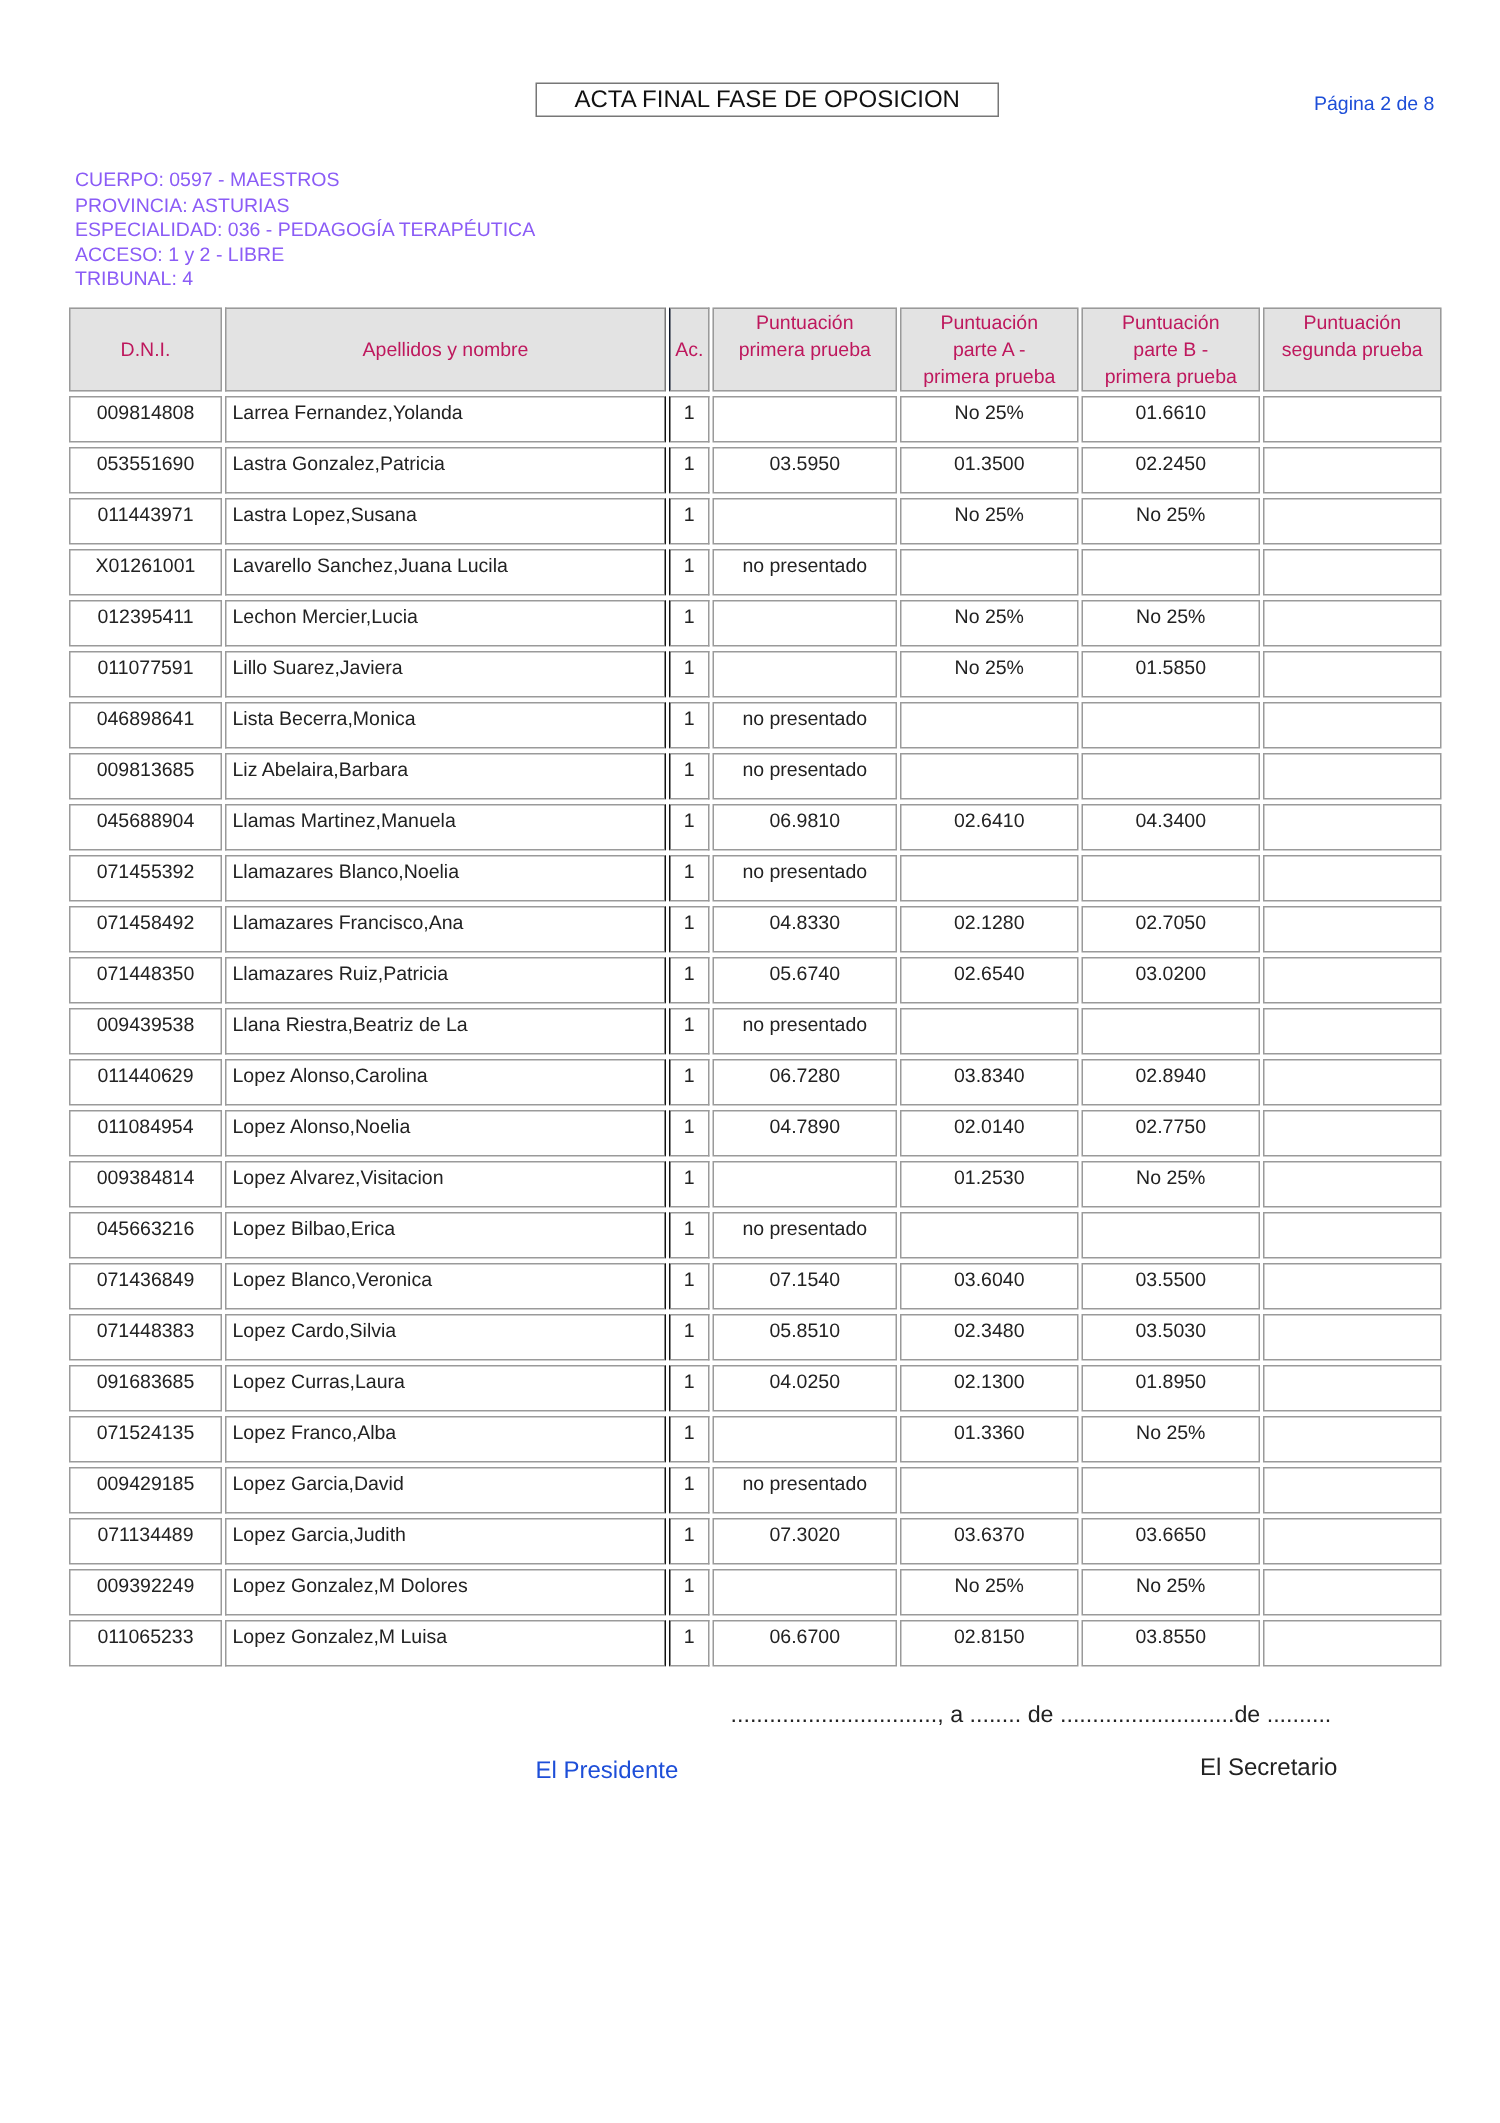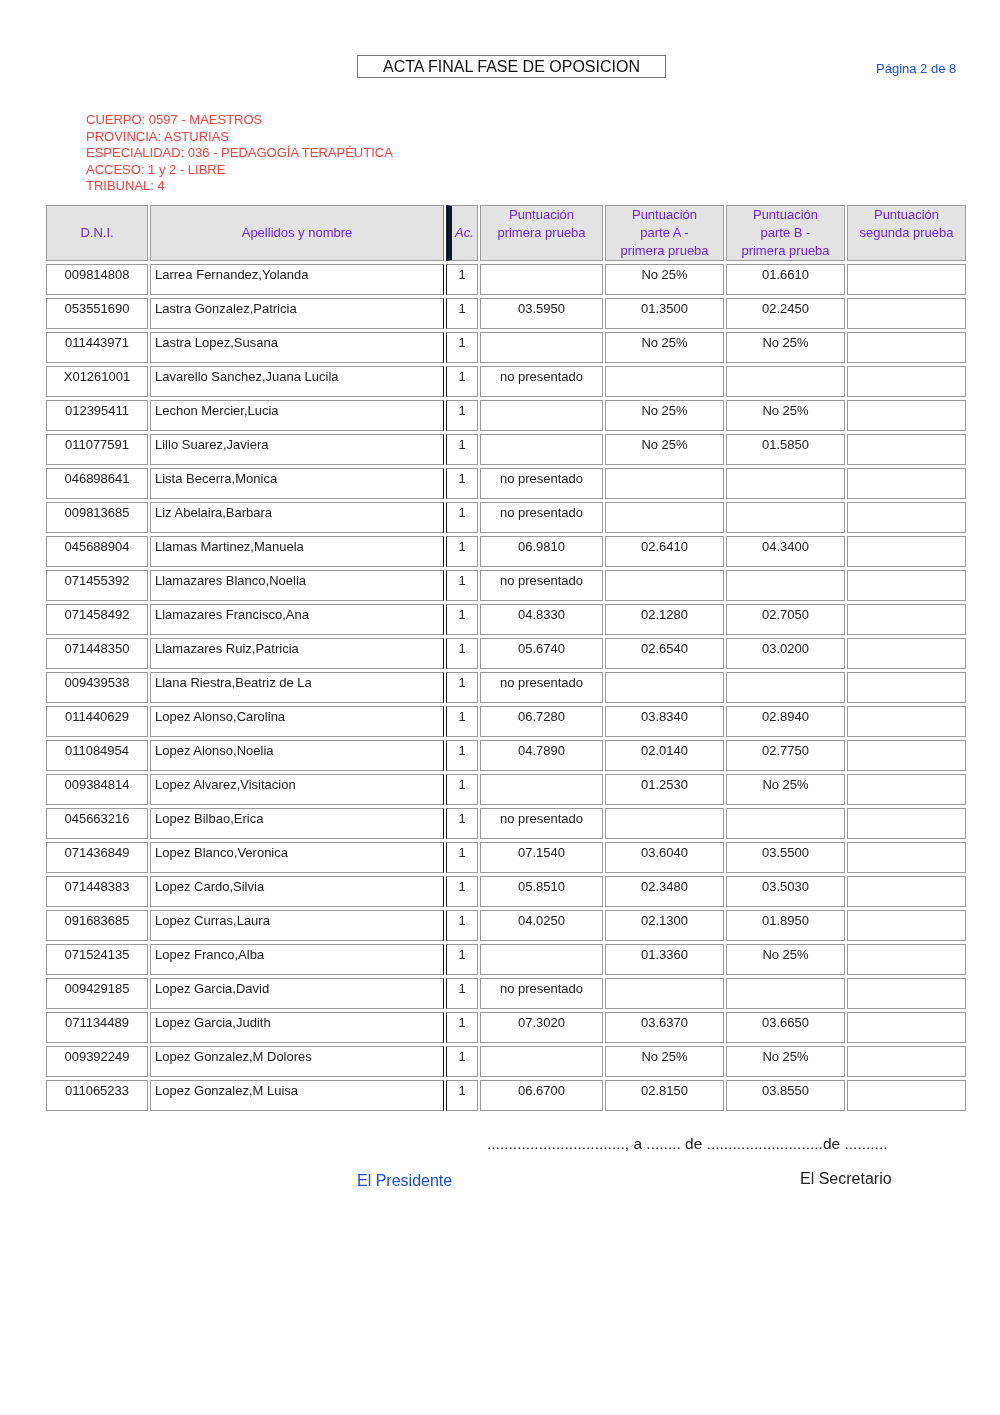--- a/index.html
+++ b/index.html
@@ -9,48 +9,48 @@
     }
     .title-box {
       position: absolute; left: 357px; top: 55px; width: 307px; height: 21px;
       border: 1px solid #777; text-align: center; font-size: 16px; line-height: 21px;
       color: #111;
     }
     .page-num {
       position: absolute; left: 876px; top: 61px; font-size: 13px; color: #1d4ed8;
     }
     .meta {
-      position: absolute; left: 50px; top: 112px; font-size: 13px; line-height: 16.5px; color: #ef4444; margin-left: 36px;
+      position: absolute; left: 50px; top: 112px; font-size: 13px; line-height: 16.5px; color: #8b5cf6;
     }
     .meta div { white-space: nowrap; }
 
     table.grid {
       position: absolute; left: 46px; top: 202px;
       border-collapse: separate; border-spacing: 2px 3px;
       table-layout: fixed; font-size: 13px; margin-left: -2px;
     }
     table.grid th, table.grid td {
       border: 1px solid #9a9a9a; padding: 0; vertical-align: top; text-align: center;
     }
     table.grid th {
-      background: #e3e3e3; font-weight: normal; color: #6d28d9; height: 52px;
+      background: #e3e3e3; font-weight: normal; color: #be185d; height: 52px;
       line-height: 18px; vertical-align: middle; padding-top: 0;
     }
     table.grid th.top { vertical-align: top; padding-top: 0; }
     table.grid td { height: 28px; line-height: 18px; padding-top: 1px; color: #222; }
     table.grid td.name { text-align: left; padding-left: 4px; }
     table.grid .c-dni { width: 100px; }
     table.grid .c-name { width: 288px; border-right: 1px solid #111; }
     table.grid .c-ac { width: 25px; border-left: 1px solid #111; }
     table.grid .c-p1 { width: 121px; }
     table.grid .c-pa { width: 117px; }
     table.grid .c-pb { width: 117px; }
     table.grid .c-p2 { width: 117px; }
     table.grid th.c-name { border-right: 1px solid #777; }
-    table.grid th.c-ac { border-left: 6px solid #0f172a; font-style: italic; }
+    table.grid th.c-ac { border-left: 1px solid #0f172a; }
 
     .date-line {
       position: absolute; left: 487px; top: 1135px; font-size: 15.5px; color: #222; white-space: nowrap;
     }
     .presidente { position: absolute; left: 357px; top: 1172px; font-size: 16px; color: #1d4ed8; }
     .secretario { position: absolute; left: 800px; top: 1170px; font-size: 16px; color: #222; }
   </style>
 </head>
 <body>
 

